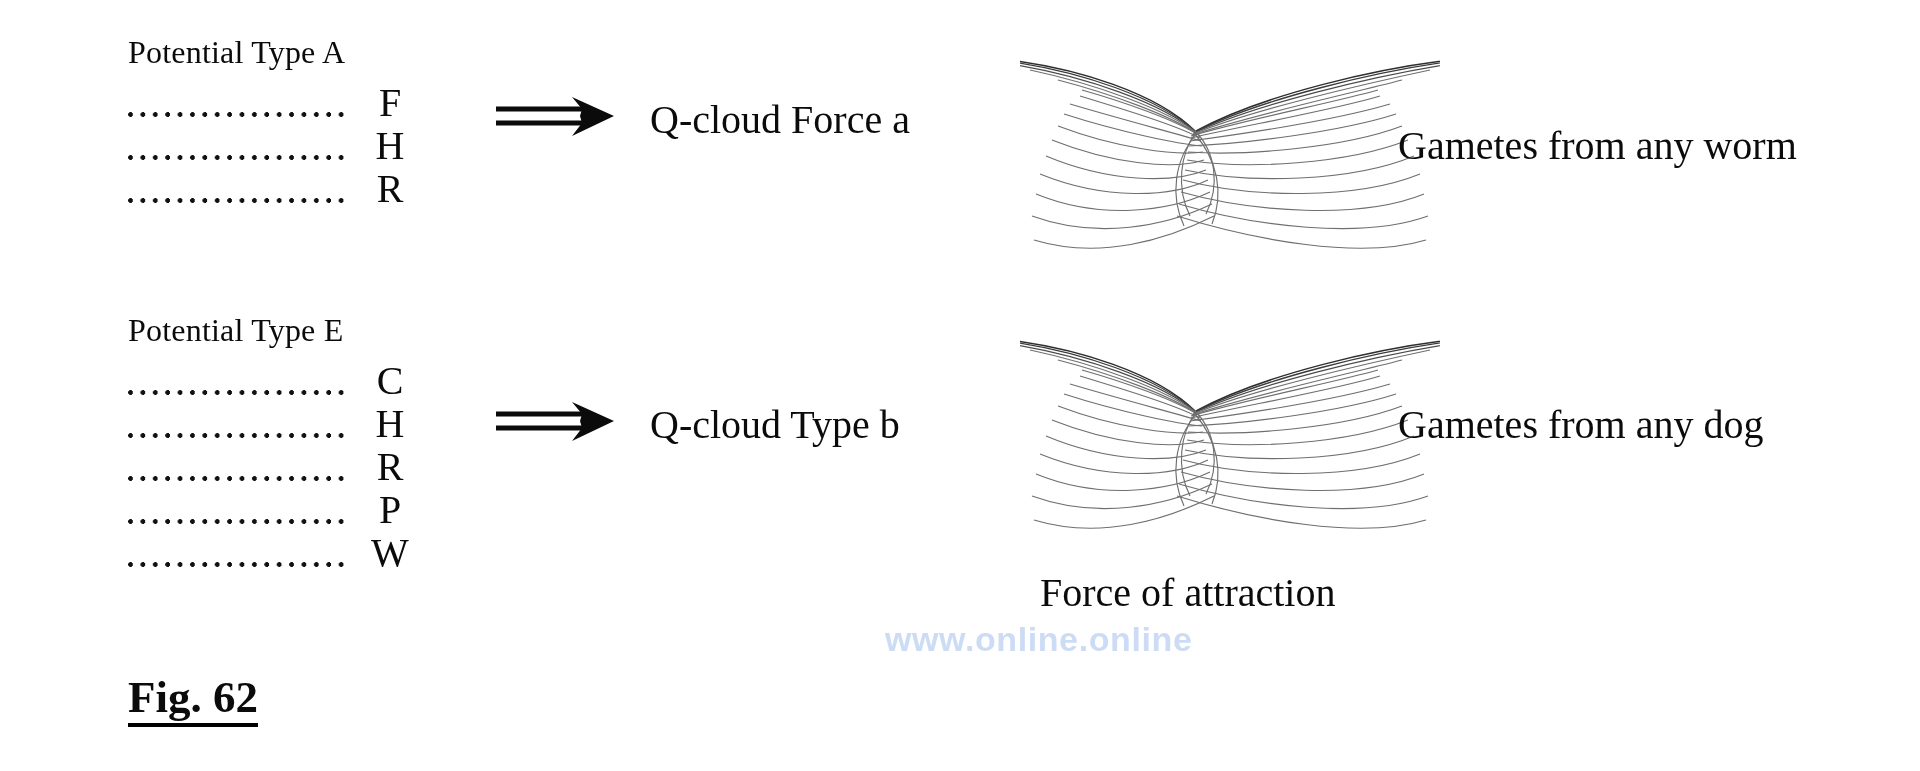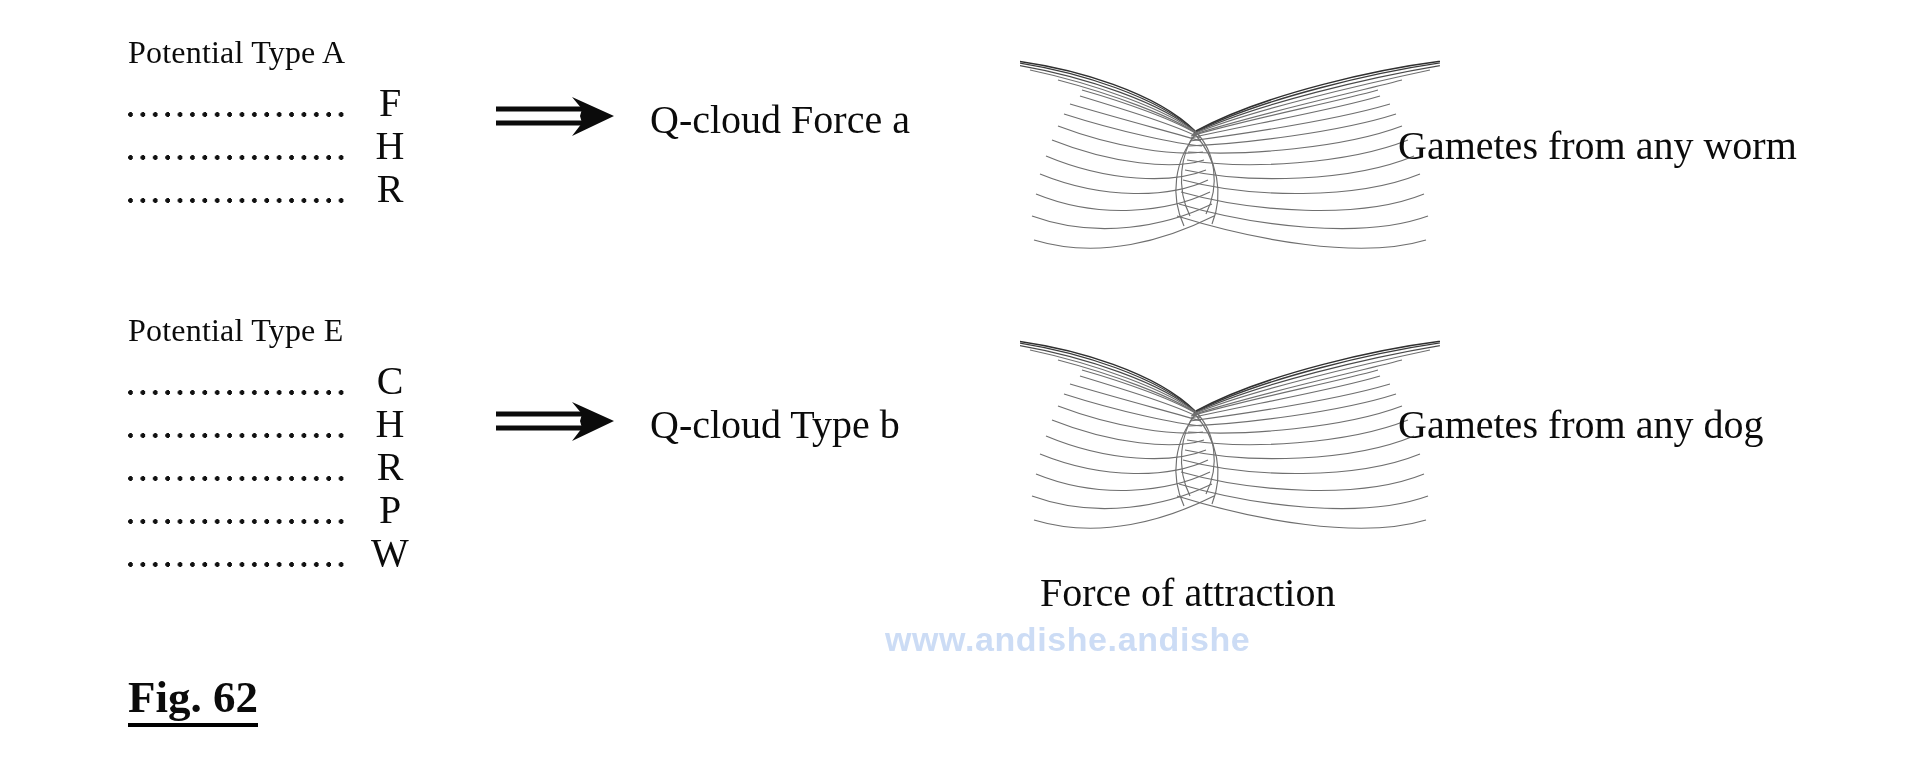--- a/index.html
+++ b/index.html
@@ -280,17 +280,17 @@
         <path d="M174 133 C 198 160, 204 194, 192 224"></path>
         <path d="M177 133 C 154 160, 150 196, 164 226"></path>
       </g>
     </svg>
   </div>
 
   <div class="gamete-label" style="left:1398px; top:405px;">Gametes from any dog</div>
 
   <div class="force-caption" style="left:1040px; top:549px;">Force of attraction</div>
 
-  <div class="watermark" style="left:885px; top:620px; color:#ccdcf5;">www.andishe.andishe</div>
+  <div class="watermark" style="left:885px; top:620px; color:#ccdcf5;">www.online.online</div>
 
   <div class="fig-caption" style="left:128px; top:675px;">Fig. 62</div>
 
 </div>
 
 </body></html>

